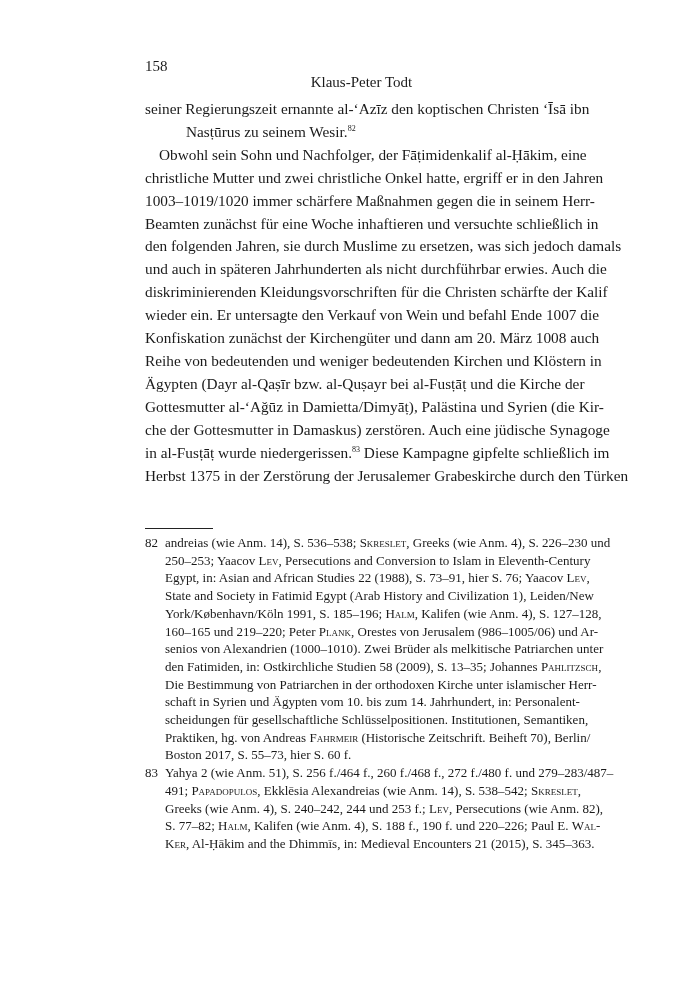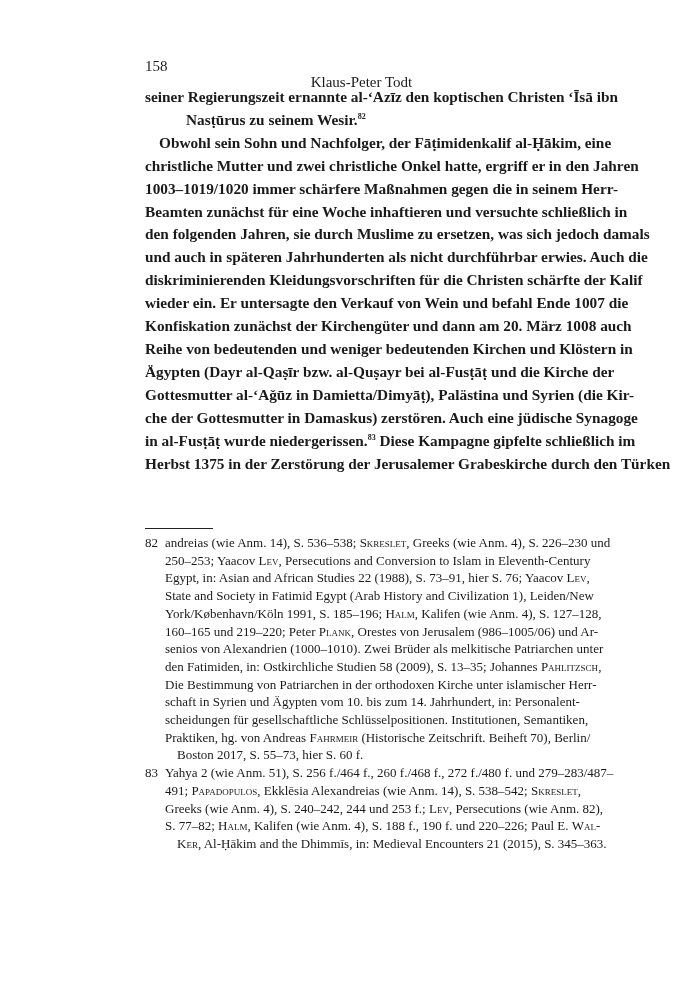--- a/index.html
+++ b/index.html
@@ -2,33 +2,33 @@
 <html><head>
   <meta charset="utf-8">
   <style>
     html, body { margin: 0; padding: 0; background: #ffffff; }
     body { width: 700px; height: 988px; position: relative; overflow: hidden;
            font-family: "DejaVu Serif", "Liberation Serif", serif; color: #1a1a1a; }
     .page { position: absolute; left: 145px; top: 58px; width: 433px; }
     .header { position: relative; height: 22px; font-family: "Liberation Serif", serif; font-size: 15px; }
     .page-num { position: absolute; left: 0; top: 0; text-align: right; }
     .running-head { position: absolute; left: 0; right: 0; top: 0; text-align: center; margin-top: 16px; }
-    .body-text { position: absolute; top: 28px; left: 0; width: 433px;
-                 font-family: "Liberation Serif", serif; font-size: 15.3px; line-height: 22.9px; font-weight: bold; }
+    .body-text { position: absolute; top: 40px; left: 0; width: 433px;
+                 font-family: "Liberation Serif", serif; font-size: 15.3px; line-height: 22.9px; }
     .body-text .line { display: block; text-align: justify; text-align-last: justify; white-space: nowrap; }
     .body-text .line.last { text-align-last: left; margin-left: 41px; }
     .body-text .line.indent { padding-left: 14px; }
     sup { font-size: 8px; vertical-align: 6px; line-height: 0; }
     .rule { position: absolute; left: 0; top: 470px; width: 68px; border-top: 1px solid #222; }
     .notes { position: absolute; top: 476px; left: 0; width: 433px;
              font-family: "Liberation Serif", serif; font-size: 13px; line-height: 17.7px; }
     .note { position: relative; padding-left: 20px; margin-bottom: 0; }
     .note-num { position: absolute; left: 0; top: 0; }
     .note .line { display: block; text-align: justify; text-align-last: justify; white-space: nowrap; }
-    .note .line.last { text-align-last: left; margin-left: 12px; }
+    .note .line.last { text-align-last: left; }
     .sc { font-variant: small-caps; }
   </style>
 </head>
 <body>
 
 <div class="page">
   <div class="header">
     <span class="page-num">158</span>
     <span class="running-head">Klaus-Peter Todt</span>
   </div>

